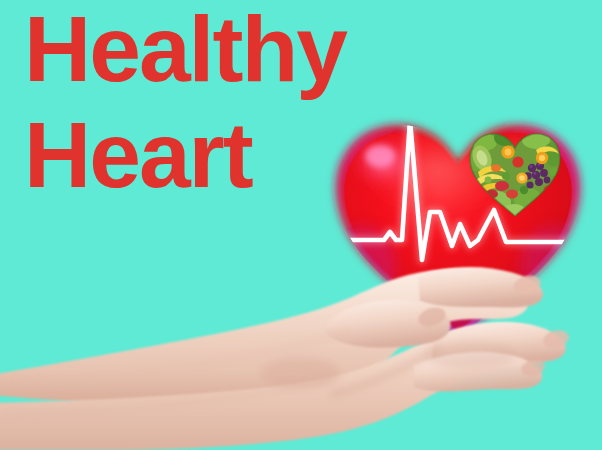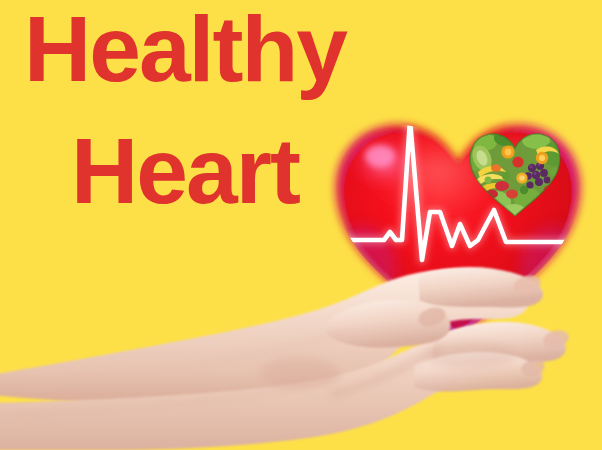--- a/index.html
+++ b/index.html
@@ -9,21 +9,21 @@
     background: #ffffff;
   }
   body {
     font-family: "Liberation Sans", sans-serif;
   }
 
   #poster {
     position: relative;
     width: 602px;
     height: 450px;
-    background: #fde047;
+    background: #5eead4;
     overflow: hidden;
   }
 
   
   .headline {
     position: absolute;
     left: 24px;
     top: 4px;
     z-index: 40;
     pointer-events: none;
@@ -32,22 +32,21 @@
     display: block;
     font-family: "Liberation Sans", sans-serif;
     font-weight: bold;
     font-size: 93px;
     line-height: 0.98;
     letter-spacing: -2px;
     color: #e0332e;
     white-space: nowrap;
   }
   .headline-line.line2 {
-    margin-top: 31px;
-    text-align: center;
+    margin-top: 15px;
   }
 
   
   .heart-wrap {
     position: absolute;
     left: 318px;
     top: 100px;
     width: 280px;
     height: 250px;
     z-index: 20;

